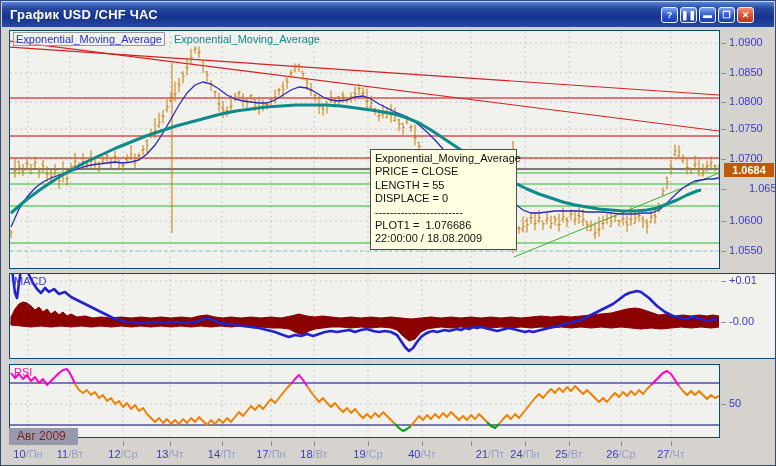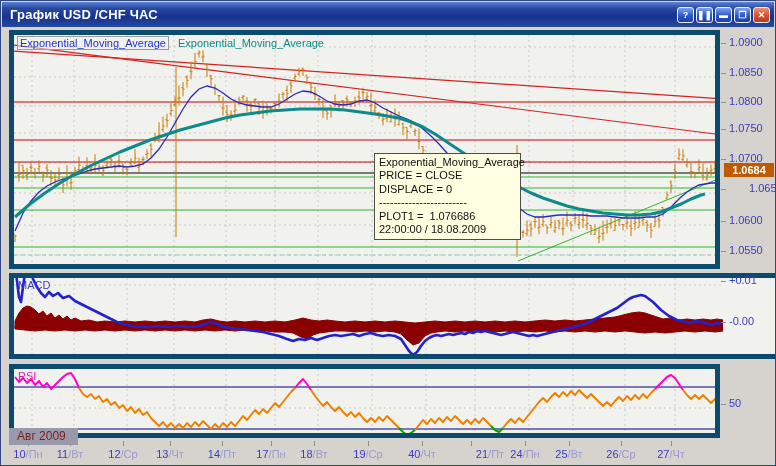--- a/index.html
+++ b/index.html
@@ -1,26 +1,26 @@
 <!DOCTYPE html>
 <html><head>
 <meta charset="utf-8">
 <style>
   html,body{margin:0;padding:0;background:#c8c8c8;font-family:"Liberation Sans",sans-serif;}
   #win{position:relative;width:776px;height:466px;background:#d6d3ce;border:1px solid #31477f;box-sizing:border-box;overflow:hidden;}
   #titlebar{position:absolute;left:1px;top:1px;width:772px;height:25px;
     background:linear-gradient(180deg,#5d82d8 0%,#274a9e 25%,#16338f 60%,#274a9e 100%);
-    display:flex;align-items:center;padding:0 4px 0 8px;box-sizing:border-box;}
+    display:flex;align-items:center;padding:0 20px 0 8px;box-sizing:border-box;}
   #title{color:#ffffff;font-weight:bold;font-size:13px;letter-spacing:.2px;flex:1;white-space:nowrap;overflow:hidden;}
   #wbtns{display:flex;gap:2px;}
   .wbtn{width:17px;height:16px;border-radius:3px;border:1px solid #e8f0ff;color:#fff;
     background:linear-gradient(180deg,#7ca3ee 0%,#2e57c8 55%,#1d3fa8 100%);
     font-size:9px;font-weight:bold;display:flex;align-items:center;justify-content:center;cursor:pointer;box-sizing:border-box;}
   .wbtn.close{background:linear-gradient(180deg,#f09070 0%,#d9512c 55%,#b83a1a 100%);}
-  .panel{position:absolute;background:#f1f1ee;border:5px solid #0c4a6e;box-sizing:border-box;overflow:hidden;}
+  .panel{position:absolute;background:#f1f1ee;border:1px solid #0c4a6e;box-sizing:border-box;overflow:hidden;}
   #main-panel{left:8px;top:29px;width:711px;height:239px;}
   #macd-panel{left:8px;top:272px;width:776px;height:86px;}
   #rsi-panel{left:8px;top:363px;width:711px;height:74px;}
   .panel svg{position:absolute;left:0;top:0;}
   #legend{position:absolute;left:3px;top:2px;font-size:11px;white-space:nowrap;z-index:3;}
   #legend .l1{color:#2233cc;border:1px solid #9a9a9a;padding:0 2px;background:rgba(241,241,238,.55);}
   #legend .l2{color:#0e8a8a;margin-left:6px;}
   #tooltip{position:absolute;left:360px;top:118px;width:147px;background:#ffffe1;border:1px solid #4d4d4d;
     padding:2px 4px 3px 4px;font-size:11px;line-height:13.4px;color:#111;z-index:4;box-sizing:border-box;}
   .plabel{position:absolute;left:4px;top:1px;font-size:11px;z-index:3;}
@@ -630,20 +630,21 @@
         <polyline points="1,196 9,178 17,166 25,157 33,151 41,147 49,144 57,142 65,139 73,136 81,134 89,133 97,132 105,131 113,132 121,131 129,129 137,123 145,114 153,102 161,88 169,74 177,62 185,54 193,51 201,53 209,58 217,64 225,68 233,70 241,71 249,72 257,72 265,69 273,64 281,59 289,56 297,57 305,61 313,66 321,69 329,70 337,69 345,66 353,65 361,68 369,73 377,77 385,81 393,84 401,88 409,94 417,101 425,109 433,118 441,126 449,133 457,139 465,144 473,148 481,153 489,159 497,166 505,173 513,179 521,182 529,182 537,181 545,180 553,180 561,180 569,180 577,181 585,181 593,181 601,182 609,183 617,183 625,183 633,182 641,182 649,179 655,174 661,168 667,162 673,157 679,153 685,150 691,149 697,148 703,148 709,147" fill="none" stroke="#2a2ab8" stroke-width="1.3"></polyline>
         <polyline points="1,182 16,169 31,158 46,148 61,139 76,131 91,124 106,117 121,111 136,105 151,100 166,95 181,91 196,87 211,83 226,80 241,78 256,76 271,75 286,74 301,74 316,74 331,75 346,77 361,79 373,81 385,83 397,87 409,92 421,99 433,107 445,115 457,123 469,131 481,138 493,145 505,152 517,158 529,163 541,167 553,171 565,174 577,176 589,178 601,179 613,180 625,180 637,179 647,177 657,173 667,169 677,164 687,160 691,159" fill="none" stroke="#0e8a8a" stroke-width="3" stroke-linejoin="round"></polyline>
       </svg>
     <div id="legend">
       <span class="l1">Exponential_Moving_Average</span>
       <span class="l2">Exponential_Moving_Average</span>
     </div>
     <div id="tooltip">
       <div class="tline">Exponential_Moving_Average</div>
     <div class="tline">PRICE = CLOSE</div>
+        <div class="tline">LENGTH = 55</div>
         <div class="tline">DISPLACE = 0</div>
         <div class="tline">------------------------</div>
         <div class="tline">PLOT1 =  1.076686</div>
         <div class="tline">22:00:00 / 18.08.2009</div>
       </div>
   </div>
 
   <div class="panel" id="macd-panel">
     <svg id="macd-svg" width="709" height="84">
         <line x1="18" y1="0" x2="18" y2="84" stroke="#c9c9c9" stroke-dasharray="2,3"></line>

